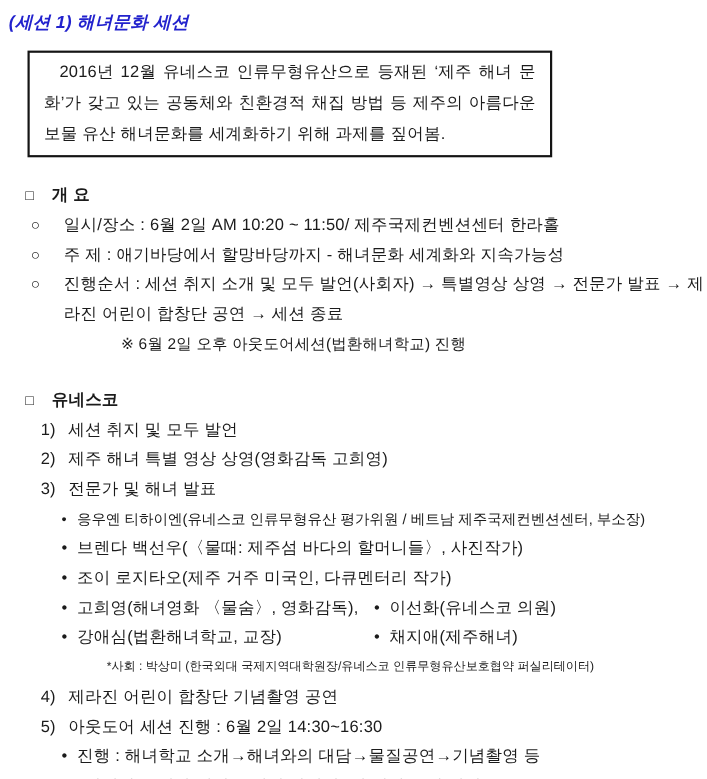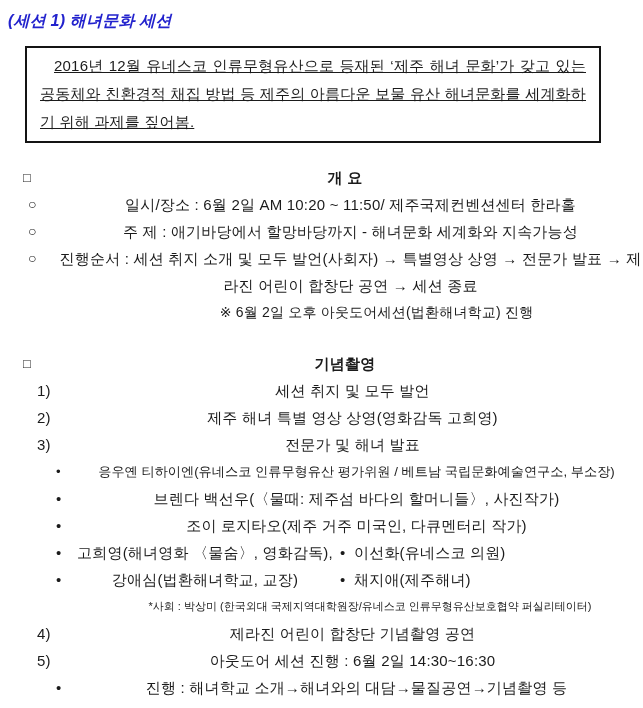--- a/index.html
+++ b/index.html
@@ -16,28 +16,27 @@
     color:#2222cd;
     font-weight:700;
     font-size:16px;
     line-height:21px;
     font-style:italic;
   }
 
   .summary-box {
     box-sizing:border-box;
     margin:15px 0 0 25px;
-    width:576px;
+    width:477px;
     border:2px solid #141414;
     padding:4px 13px 5px 13px;
     line-height:28px;
     text-align:justify;
     text-indent:14px;
     font-size:15px;
-    text-decoration:underline;
   }
 
   .row { display:flex; align-items:flex-start; line-height:27px; }
   .mk { flex:0 0 auto; }
 
   .head { padding-left:23px; margin-top:0; font-weight:600; }
   .head .mk { width:24px; font-size:13px; line-height:27px; }
   .head-overview { margin-top:21px; }
   .head-program { margin-top:25px; }
 
@@ -51,21 +50,21 @@
   .r-bu .mk { width:14px; }
 
   .r-note { padding-left:110px; font-size:14px; line-height:26px; }
   .r-mod { padding-left:97px; font-size:11px; letter-spacing:0; }
   .small { font-size:13.2px; letter-spacing:0; line-height:27px; }
 
   .twocol .col-a { flex:0 0 284px; display:flex; }
   .twocol .col-b { display:flex; }
   .col-b .mk { width:14px; }
 
-  .txt { flex:1 1 auto;text-align:center; }
+  .txt { flex:1 1 auto; }
   .nowrap { white-space:nowrap; }
 </style>
 </head>
 <body>
 
 <div class="page">
 
   <div class="title">(세션 1) 해녀문화 세션</div>
 
   <div class="summary-box">
@@ -91,41 +90,41 @@
     <span class="mk">○</span>
     <span class="txt">진행순서 : 세션 취지 소개 및 모두 발언(사회자) → 특별영상 상영 → 전문가 발표 → 제라진 어린이 합창단 공연 → 세션 종료</span>
   </div>
 
   <div class="row r-note">
     <span class="txt">※ 6월 2일 오후 아웃도어세션(법환해녀학교) 진행</span>
   </div>
 
   <div class="row head head-program">
     <span class="mk">□</span>
-    <span class="txt">기념촬영</span>
+    <span class="txt">유네스코</span>
   </div>
 
   <div class="row r-num">
     <span class="mk">1)</span>
     <span class="txt nowrap">세션 취지 및 모두 발언</span>
   </div>
 
   <div class="row r-num">
     <span class="mk">2)</span>
     <span class="txt nowrap">제주 해녀 특별 영상 상영(영화감독 고희영)</span>
   </div>
 
   <div class="row r-num">
     <span class="mk">3)</span>
     <span class="txt nowrap">전문가 및 해녀 발표</span>
   </div>
 
   <div class="row r-bu small">
     <span class="mk">•</span>
-    <span class="txt nowrap">응우옌 티하이엔(유네스코 인류무형유산 평가위원 / 베트남 국립문화예술연구소, 부소장)</span>
+    <span class="txt nowrap">응우옌 티하이엔(유네스코 인류무형유산 평가위원 / 베트남 제주국제컨벤션센터, 부소장)</span>
   </div>
 
   <div class="row r-bu">
     <span class="mk">•</span>
     <span class="txt nowrap">브렌다 백선우(〈물때: 제주섬 바다의 할머니들〉, 사진작가)</span>
   </div>
 
   <div class="row r-bu">
     <span class="mk">•</span>
     <span class="txt nowrap">조이 로지타오(제주 거주 미국인, 다큐멘터리 작가)</span>

